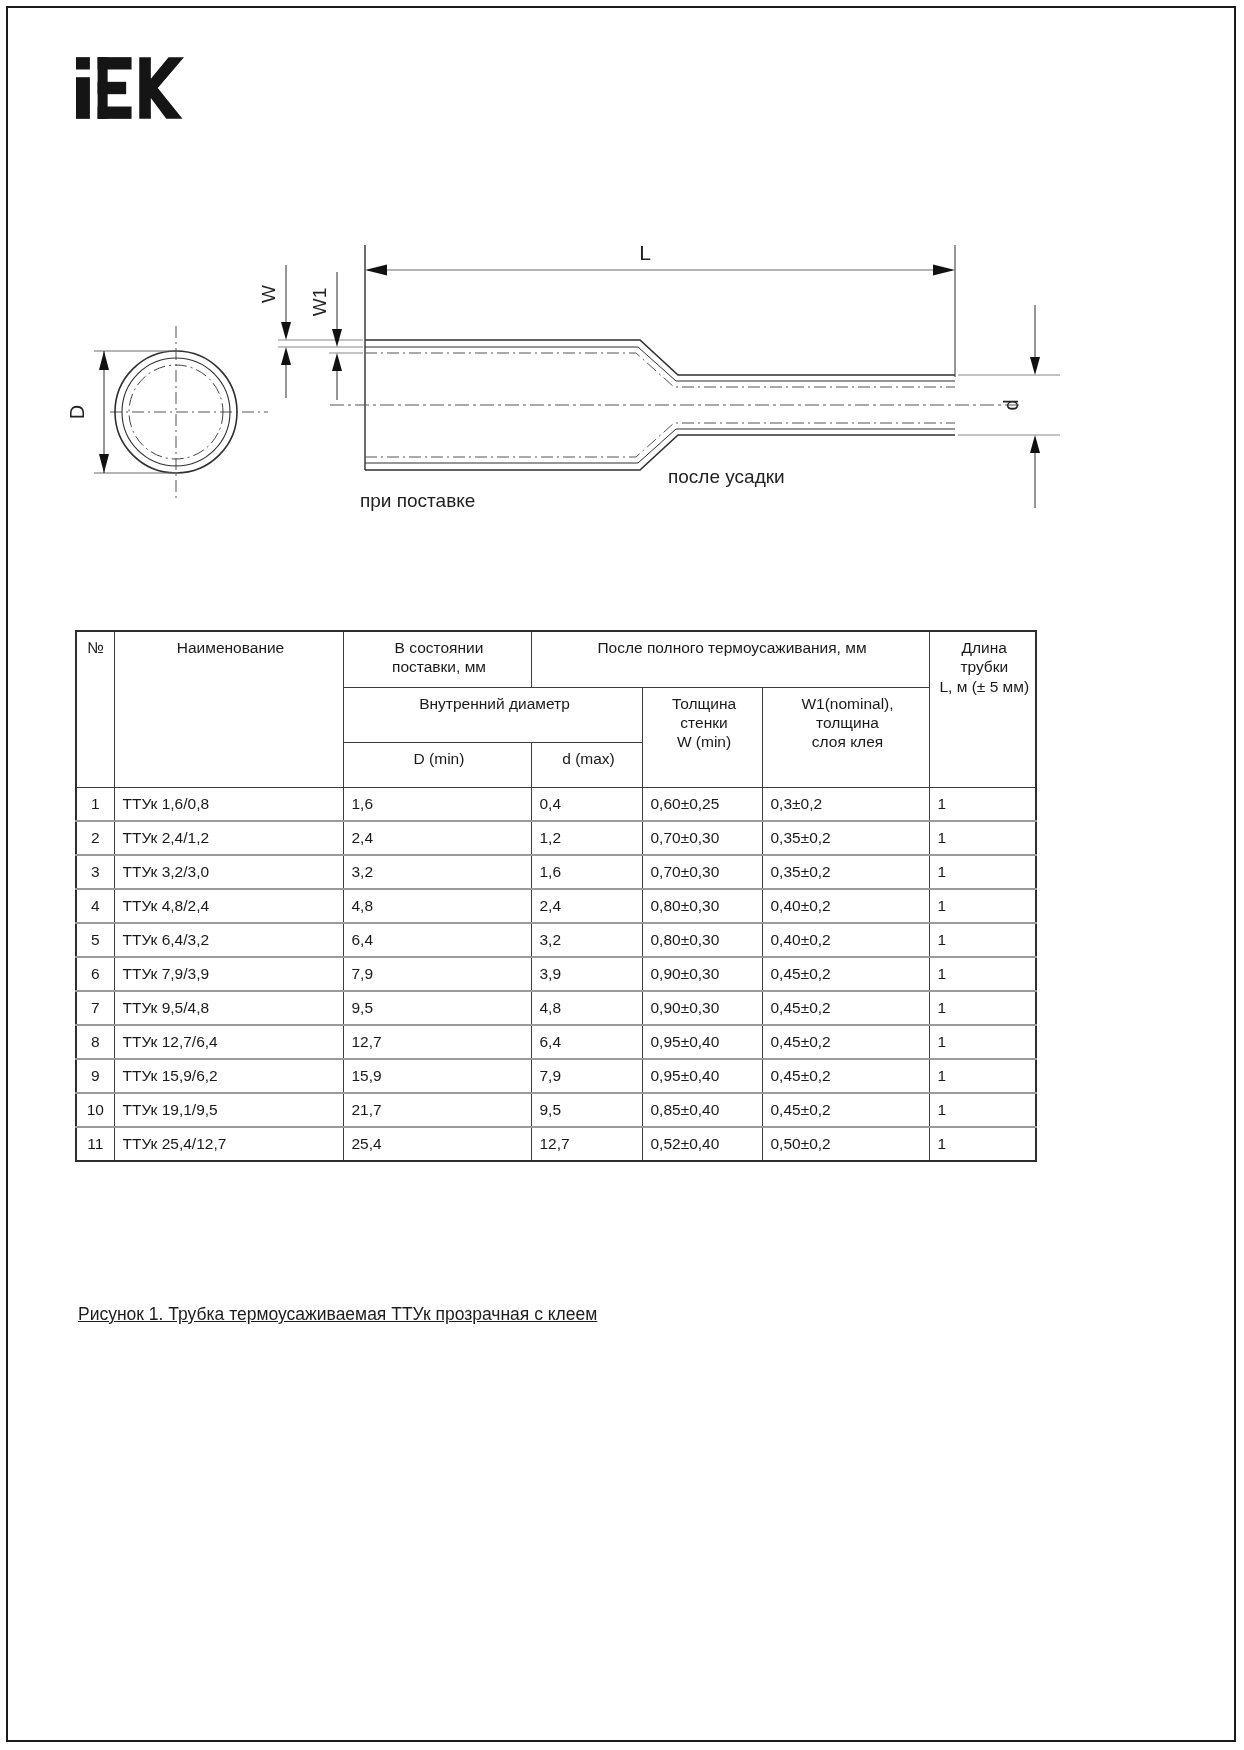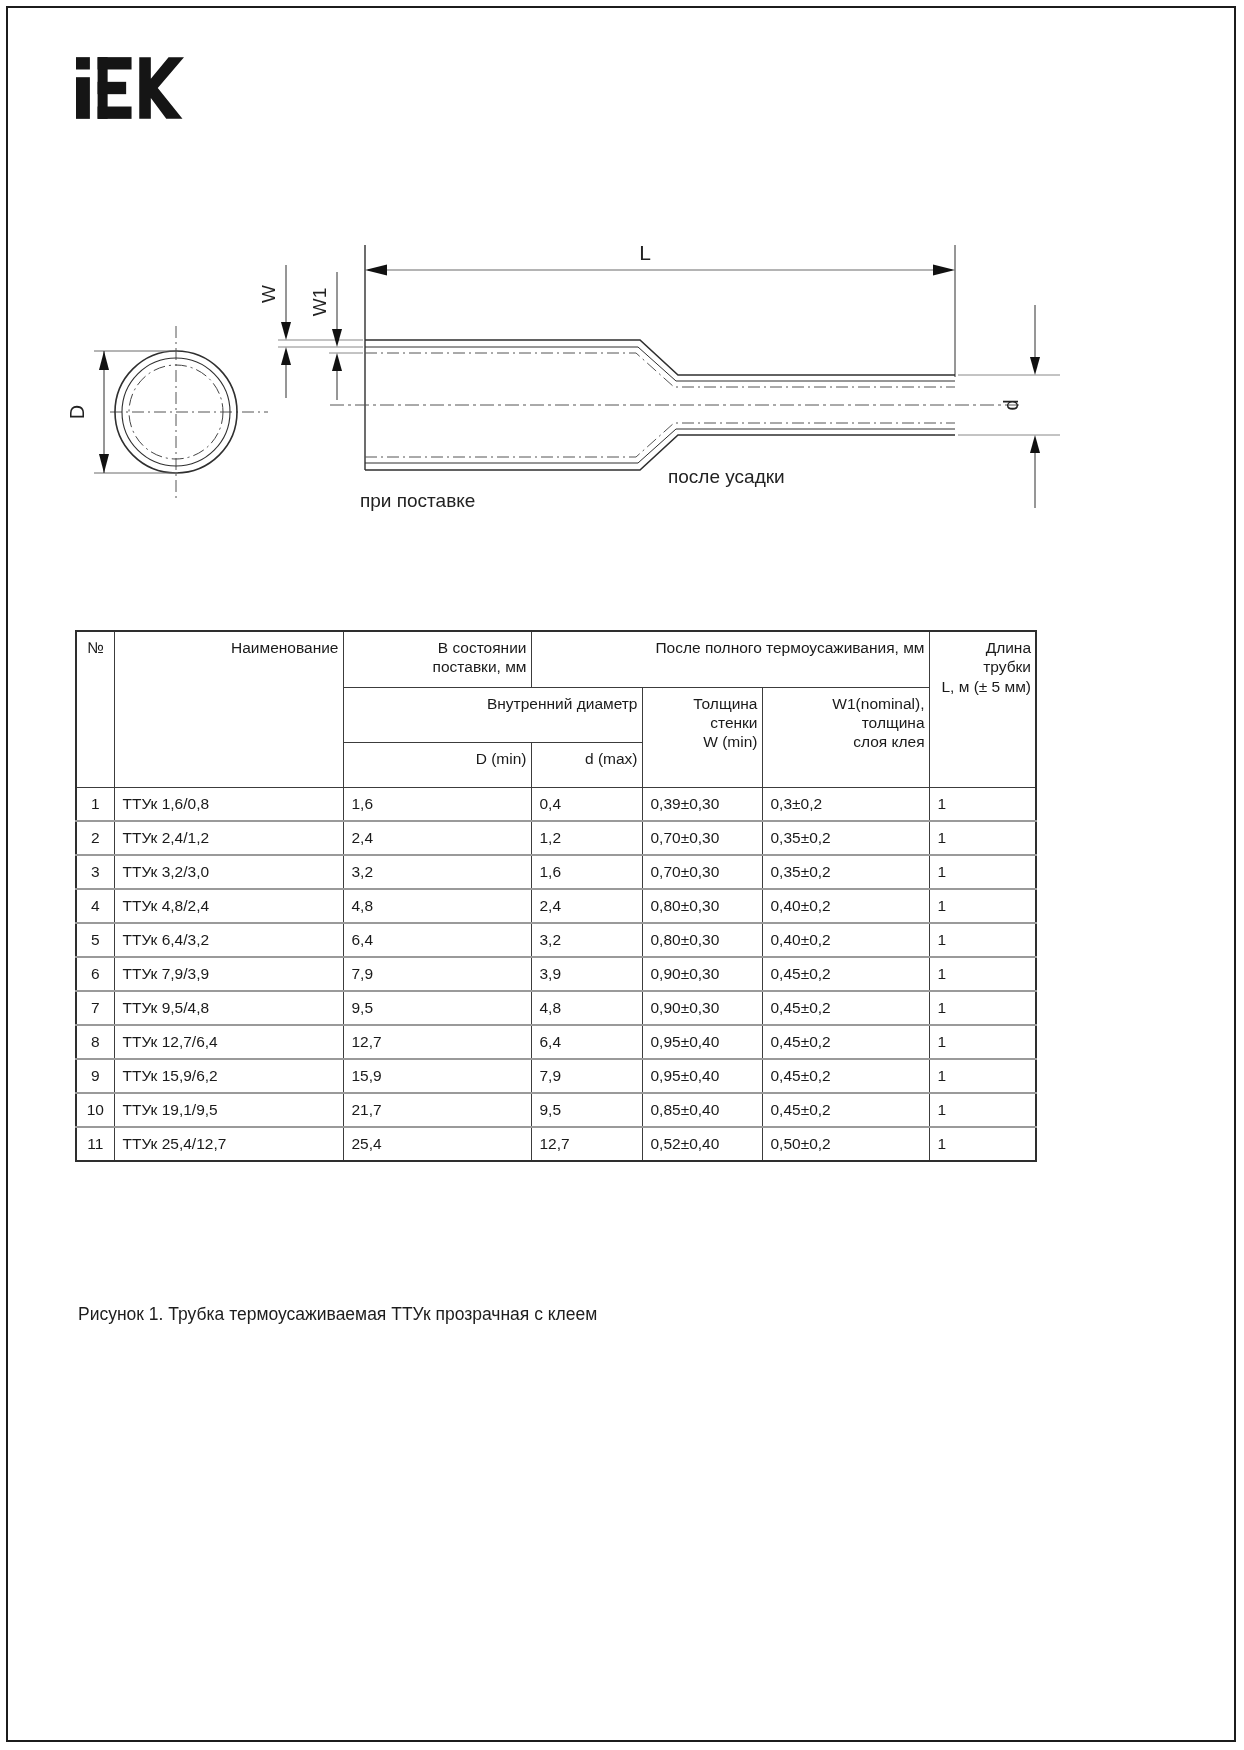--- a/index.html
+++ b/index.html
@@ -14,33 +14,33 @@
   .logo{position:absolute;left:76px;top:56px;}
   .drawing{position:absolute;left:60px;top:230px;}
   .drawing text{fill:#222;font-family:"Liberation Sans","DejaVu Sans",sans-serif;}
   .spec-table{
     position:absolute;left:75px;top:630px;width:960px;
     border-collapse:collapse;table-layout:fixed;
     font-size:15.5px;line-height:1.25;
     border:2px solid #2e2e2e;
   }
   .spec-table th{
-    font-weight:normal;text-align:right;vertical-align:top;
+    font-weight:normal;text-align:center;vertical-align:top;
     padding:6px 4px 4px 8px;border:1px solid #3c3c3c;
     white-space:pre-line;box-sizing:border-box;
   }
   .spec-table th.center{text-align:center;padding-left:2px;padding-right:2px;}
   .spec-table td{
     height:34px;vertical-align:middle;padding:0 4px 0 8px;
     border-left:1px solid #3c3c3c;border-right:1px solid #3c3c3c;
     border-top:2px solid #9a9a9a;box-sizing:border-box;
   }
   .spec-table td.center{text-align:center;padding-left:2px;padding-right:2px;}
   .spec-table tbody tr:first-child td{border-top:1px solid #3c3c3c;}
-  .caption{position:absolute;left:78px;top:1304px;font-size:17.5px;color:#1d1d1d;}
+  .caption{position:absolute;left:78px;top:1304px;font-size:17.5px;color:#1d1d1d;text-decoration:underline;}
 </style>
 </head>
 <body>
 
 <div class="page-frame"></div>
 
 <svg class="logo" width="108" height="64" viewBox="0 0 140 80" aria-hidden="true">
   <g fill="#151515">
     <rect x="0" y="0" width="18" height="16"></rect>
     <rect x="0" y="26" width="18" height="54"></rect>
@@ -154,21 +154,21 @@
       <th>D (min)</th>
       <th>d (max)</th>
     </tr>
   </thead>
   <tbody>
     <tr>
       <td class="center">1</td>
       <td>ТТУк 1,6/0,8</td>
       <td>1,6</td>
       <td>0,4</td>
-      <td>0,39±0,30</td>
+      <td>0,60±0,25</td>
       <td>0,3±0,2</td>
       <td>1</td>
     </tr>
     <tr>
       <td class="center">2</td>
       <td>ТТУк 2,4/1,2</td>
       <td>2,4</td>
       <td>1,2</td>
       <td>0,70±0,30</td>
       <td>0,35±0,2</td>

